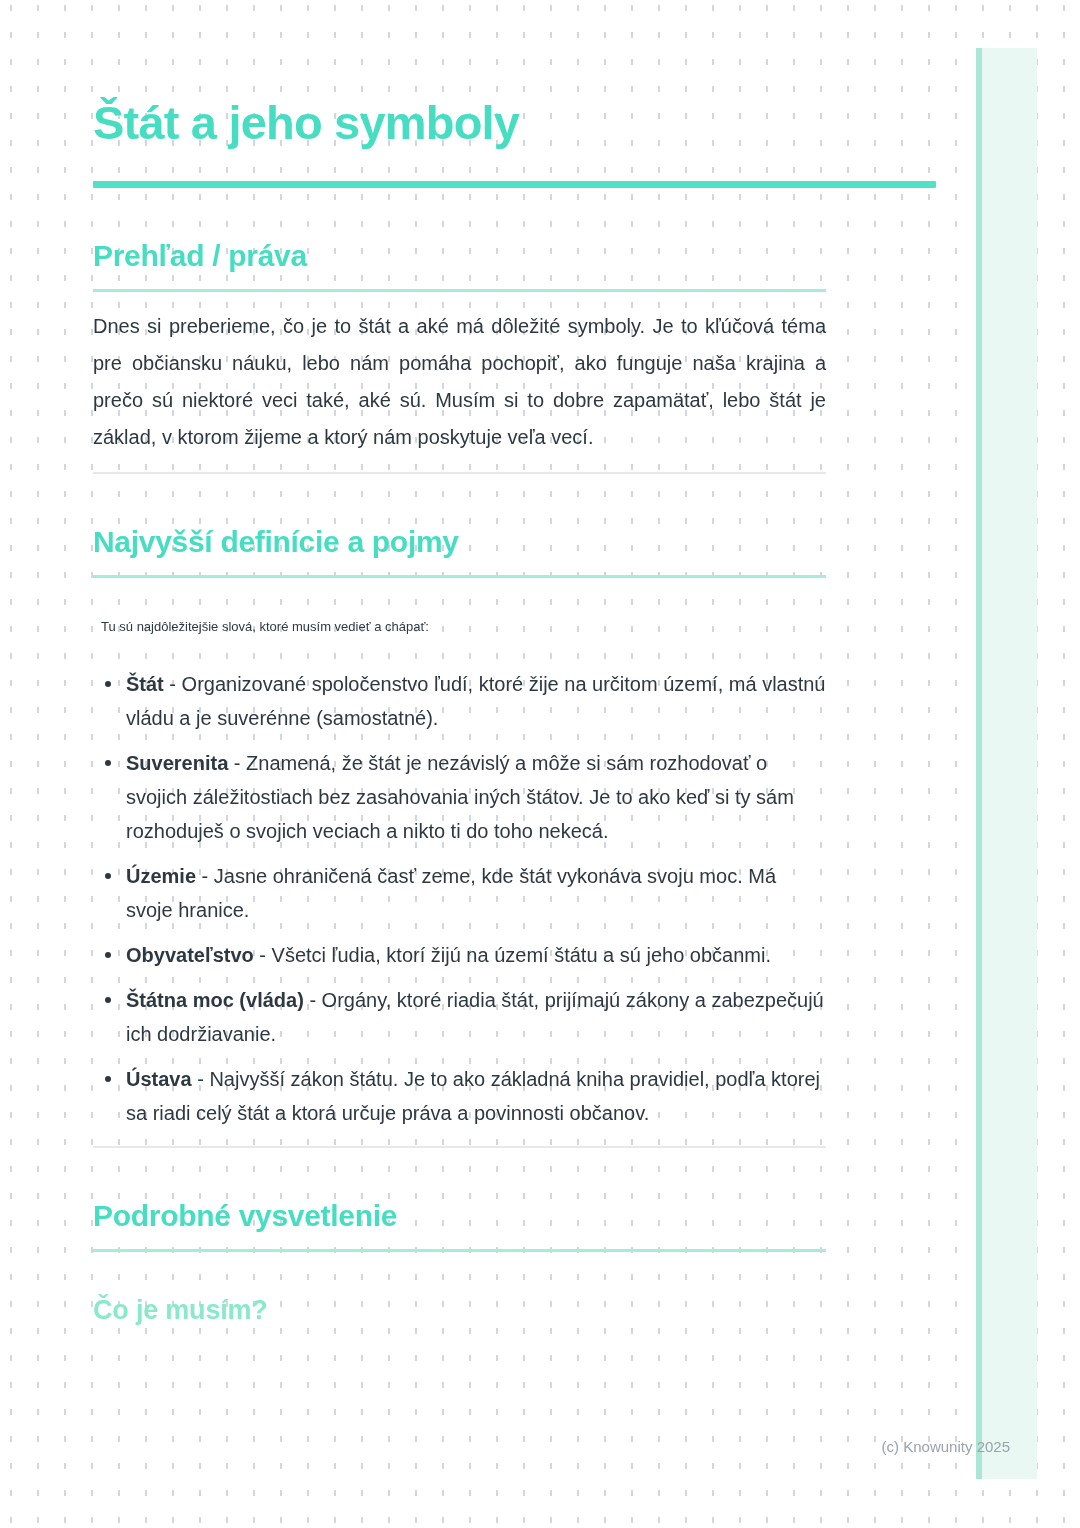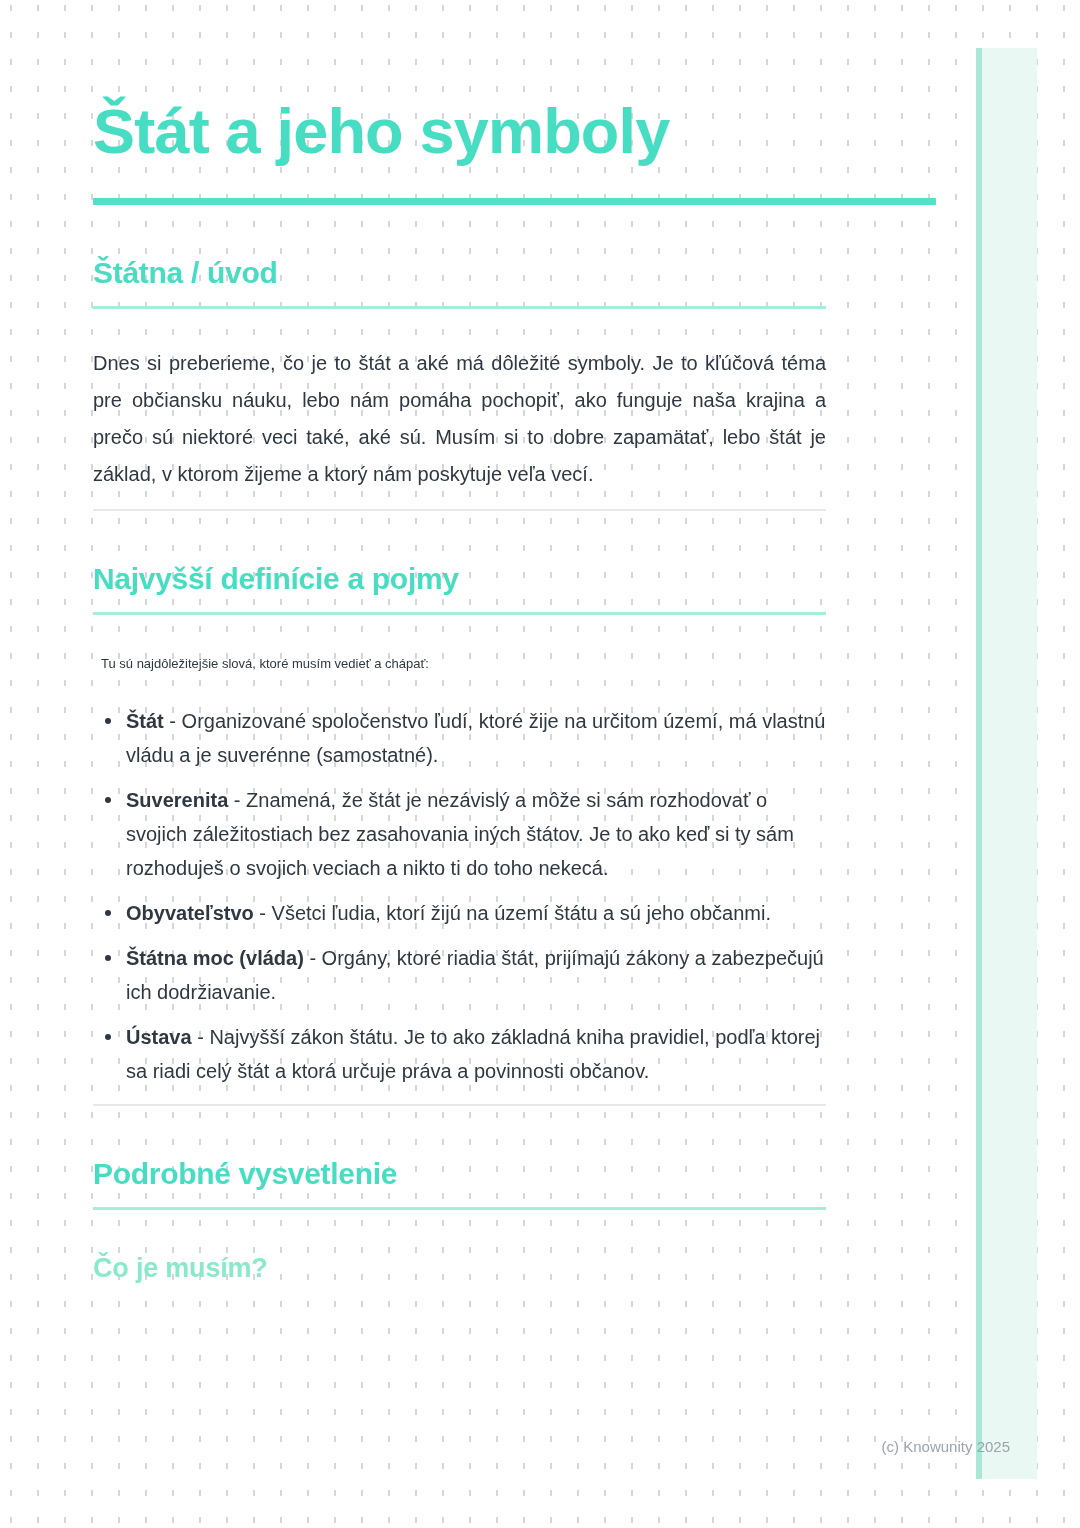--- a/index.html
+++ b/index.html
@@ -29,21 +29,21 @@
     border-left: 6px solid #abe6d7;
     z-index: 1;
   }
   .content {
     position: relative;
     z-index: 2;
     padding: 97px 0 0 93px;
     width: 936px;
   }
   h1.page-title {
-    font-size: 63px;
+    font-size: 47px;
     line-height: 1.1;
     font-weight: bold;
     letter-spacing: -0.8px;
     color: #47ddc2;
   }
   .title-rule {
     margin-top: 32px;
     width: 843px;
     height: 7px;
     background: #52e0c6;
@@ -57,21 +57,21 @@
     letter-spacing: -0.3px;
     color: #47ddc2;
   }
   .heading-underline {
     margin-top: 15px;
     width: 733px;
     height: 3px;
     background: #a5ecd9;
   }
   p.body-par {
-    margin-top: 36px;
+    margin-top: 16px;
     width: 733px;
     font-size: 20px;
     line-height: 37px;
     text-align: justify;
     color: #2e3842;
   }
   .section-divider {
     margin-top: 16px;
     width: 733px;
     height: 2px;
@@ -132,38 +132,41 @@
 <div class="page">
 
   <div class="accent-stripe"></div>
 
   <div class="content">
 
     <h1 class="page-title">Štát a jeho symboly</h1>
     <div class="title-rule"></div>
 
     <section>
-      <h2 class="section-heading">Štátna / úvod</h2>
+      <h2 class="section-heading">Prehľad / práva</h2>
       <div class="heading-underline"></div>
       <p class="body-par">Dnes si preberieme, čo je to štát a aké má dôležité symboly. Je to kľúčová téma pre občiansku náuku, lebo nám pomáha pochopiť, ako funguje naša krajina a prečo sú niektoré veci také, aké sú. Musím si to dobre zapamätať, lebo štát je základ, v ktorom žijeme a ktorý nám poskytuje veľa vecí.</p>
     </section>
 
     <div class="section-divider"></div>
 
     <section>
       <h2 class="section-heading">Najvyšší definície a pojmy</h2>
       <div class="heading-underline"></div>
       <p class="list-intro">Tu sú najdôležitejšie slová, ktoré musím vedieť a chápať:</p>
 
       <ul class="terms-list">
         <li>
           <span class="term">Štát</span><span> - </span><span>Organizované spoločenstvo ľudí, ktoré žije na určitom území, má vlastnú vládu a je suverénne (samostatné).</span>
         </li>
         <li>
           <span class="term">Suverenita</span><span> - </span><span>Znamená, že štát je nezávislý a môže si sám rozhodovať o svojich záležitostiach bez zasahovania iných štátov. Je to ako keď si ty sám rozhoduješ o svojich veciach a nikto ti do toho nekecá.</span>
+        </li>
+        <li>
+          <span class="term">Územie</span><span> - </span><span>Jasne ohraničená časť zeme, kde štát vykonáva svoju moc. Má svoje hranice.</span>
         </li>
         <li>
           <span class="term">Obyvateľstvo</span><span> - </span><span>Všetci ľudia, ktorí žijú na území štátu a sú jeho občanmi.</span>
         </li>
         <li>
           <span class="term">Štátna moc (vláda)</span><span> - </span><span>Orgány, ktoré riadia štát, prijímajú zákony a zabezpečujú ich dodržiavanie.</span>
         </li>
         <li>
           <span class="term">Ústava</span><span> - </span><span>Najvyšší zákon štátu. Je to ako základná kniha pravidiel, podľa ktorej sa riadi celý štát a ktorá určuje práva a povinnosti občanov.</span>
         </li>

